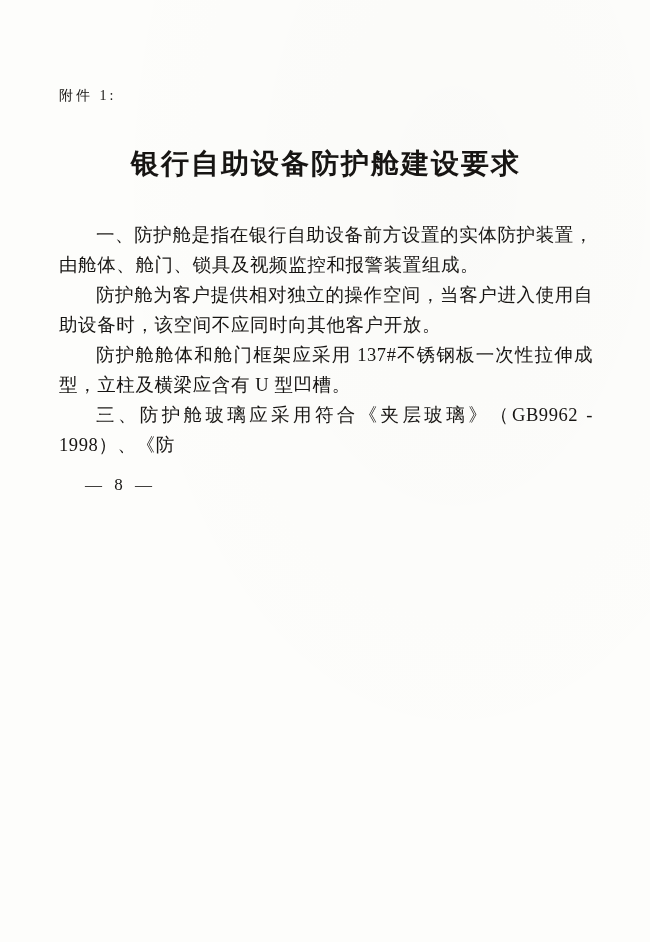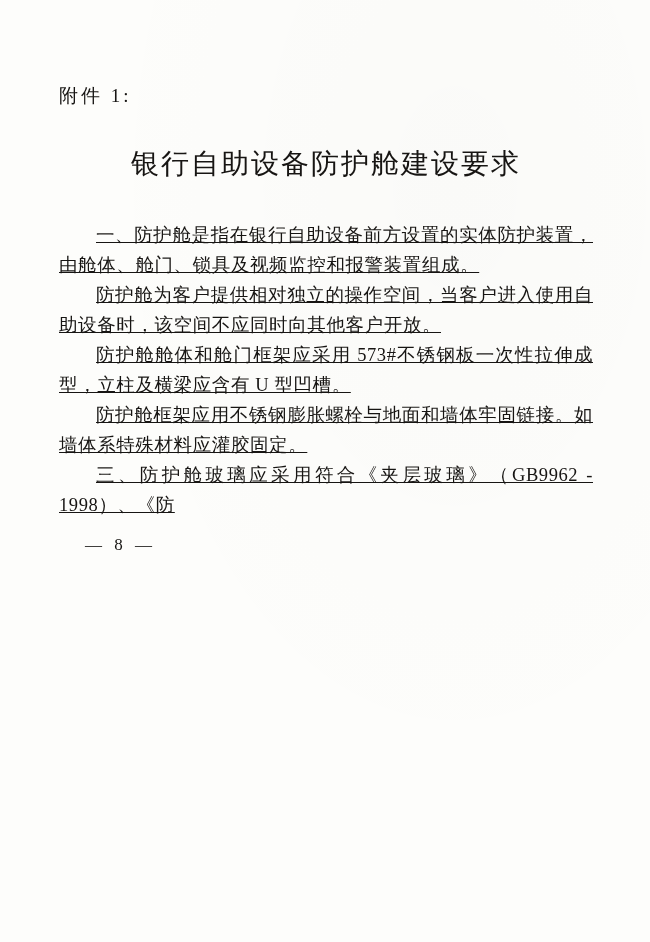--- a/index.html
+++ b/index.html
@@ -15,63 +15,61 @@
   .page {
     box-sizing: border-box;
     width: 650px;
     height: 942px;
     padding: 84px 57px 0 59px;
     background:
       radial-gradient(ellipse at 70% 20%, rgba(0,0,0,0.012), transparent 60%),
       #fdfdfb;
   }
   .attachment {
-    font-size: 19px;
+    font-size: 14px;
     letter-spacing: 3px;
     line-height: 24px;
   }
   .title {
     margin: 38px 0 0 0;
     text-align: center;
     font-size: 28px;
     line-height: 36px;
-    font-weight: normal;
+    font-weight: bold;
     letter-spacing: 2px;
   }
   .body {
     margin-top: 38px;
     font-size: 18.5px;
     line-height: 30px;
     letter-spacing: 0.6px;
     text-align: justify;
     text-justify: inter-ideograph;
   }
   .body p {
     margin: 0;
     text-indent: 2em;
-    text-decoration: underline;
   }
   .footer {
     margin-top: 13px;
     margin-left: 26px;
     font-size: 17px;
     letter-spacing: 4px;
     line-height: 24px;
   }
 </style>
 </head>
 <body>
 
 <div class="page">
   <div class="attachment">附件 1:</div>
 
   <h1 class="title">银行自助设备防护舱建设要求</h1>
 
   <div class="body">
     <p>一、防护舱是指在银行自助设备前方设置的实体防护装置，由舱体、舱门、锁具及视频监控和报警装置组成。</p>
     <p>防护舱为客户提供相对独立的操作空间，当客户进入使用自助设备时，该空间不应同时向其他客户开放。</p>
-    <p>防护舱舱体和舱门框架应采用 573#不锈钢板一次性拉伸成型，立柱及横梁应含有 U 型凹槽。</p>
-    <p>防护舱框架应用不锈钢膨胀螺栓与地面和墙体牢固链接。如墙体系特殊材料应灌胶固定。</p>
+    <p>防护舱舱体和舱门框架应采用 137#不锈钢板一次性拉伸成型，立柱及横梁应含有 U 型凹槽。</p>
     <p>三、防护舱玻璃应采用符合《夹层玻璃》（GB9962 - 1998）、《防</p>
   </div>
 
   <div class="footer">— 8 —</div>
 </div>
 
 </body></html>

